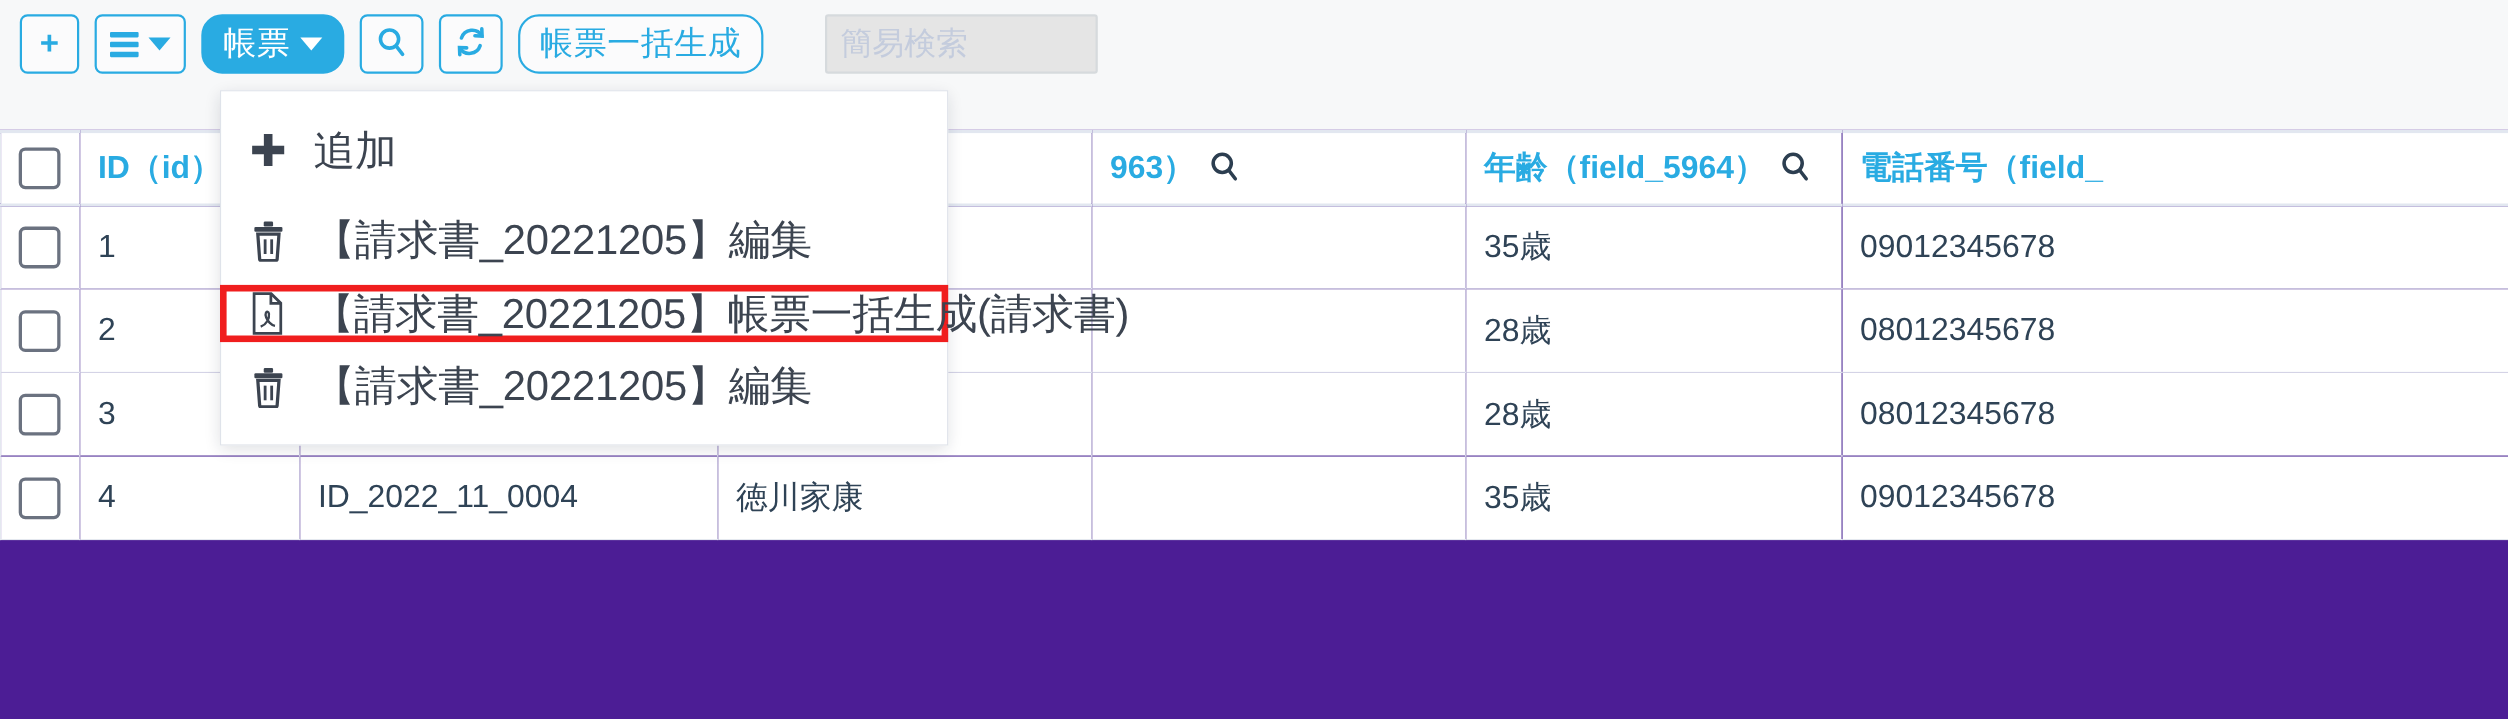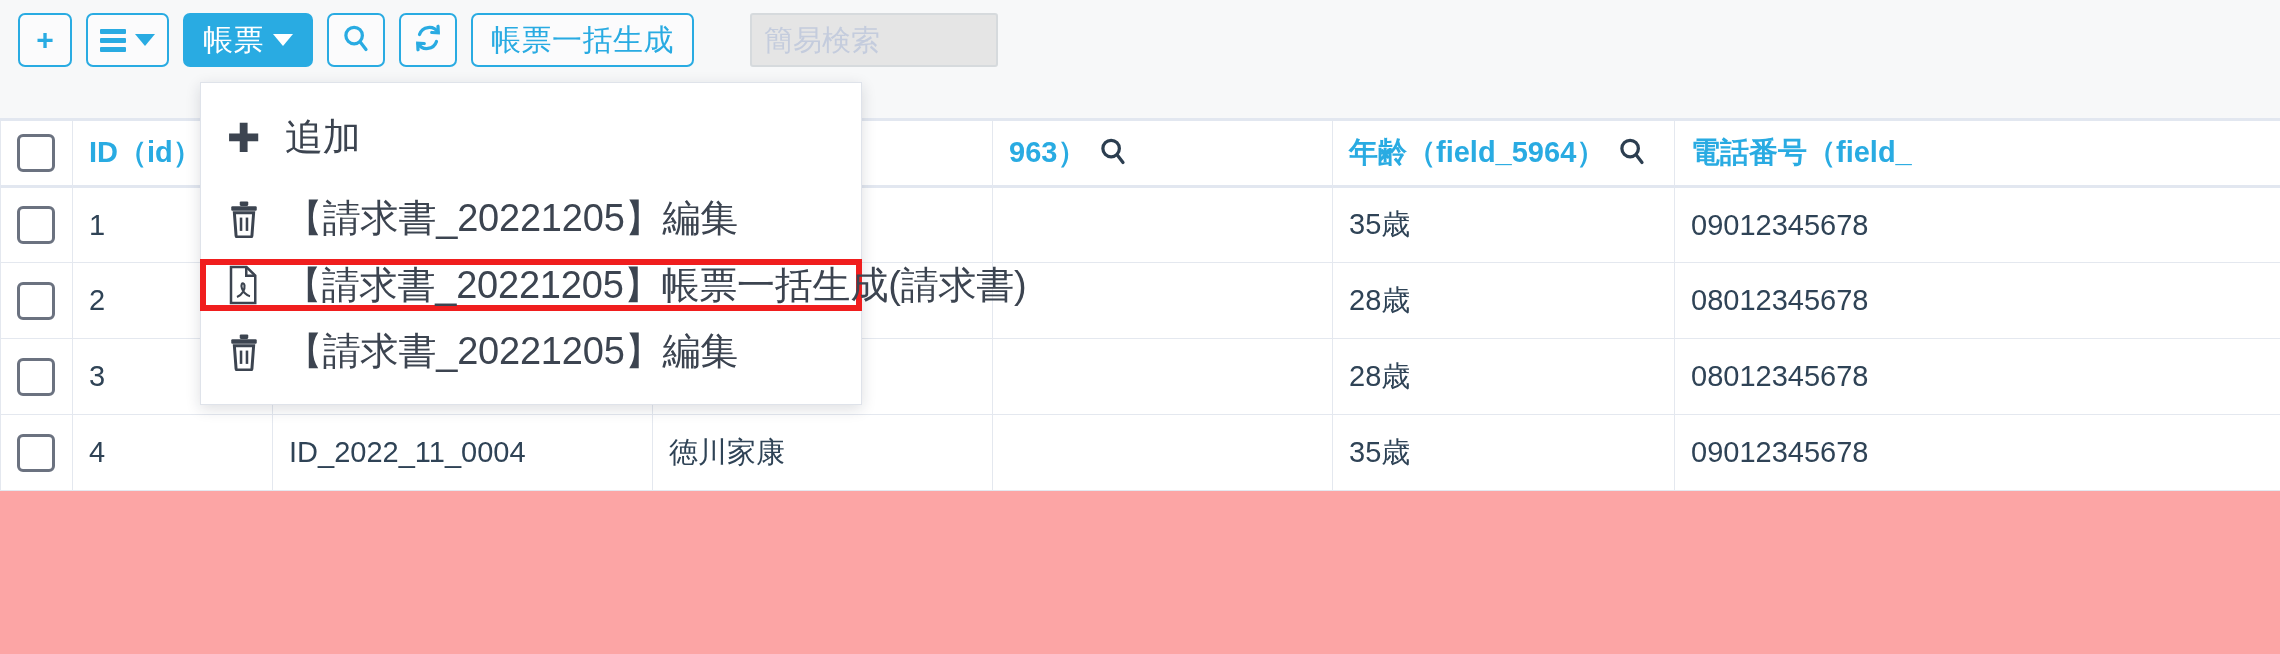--- a/index.html
+++ b/index.html
@@ -67,21 +67,21 @@
     height: 5px;
     background: #29abe2;
     border-radius: 1px;
     margin: 4px 0;
   }
   .tbtn .label-jp {
     font-size: 30px;
     letter-spacing: 0.5px;
     white-space: nowrap;
   }
-  .tbtn.wide { padding: 0 18px; }
+  .tbtn.wide { padding: 0 18px; border-radius: 19px; }
 
   .search-box {
     height: 54px;
     width: 248px;
     border: 2px solid #d6dadd;
     border-radius: 3px;
     background: #e5e5e5;
     margin-left: 42px;
     padding: 0 12px;
     font-size: 29px;
@@ -91,21 +91,21 @@
   }
   .search-box::placeholder { color: #c4ccdd; }
 
   
   .table-wrap {
     position: absolute;
     left: 0; top: 118px;
     width: 2280px;
     height: 536px;
     overflow: hidden;
-    background: #fca5a5;
+    background: #4c1d95;
   }
   table.grid {
     border-collapse: collapse;
     width: 2280px;
     table-layout: fixed;
   }
   table.grid th, table.grid td {
     border: 1px solid #e4e8ef;
     border-top: none;
     padding: 0 16px;

